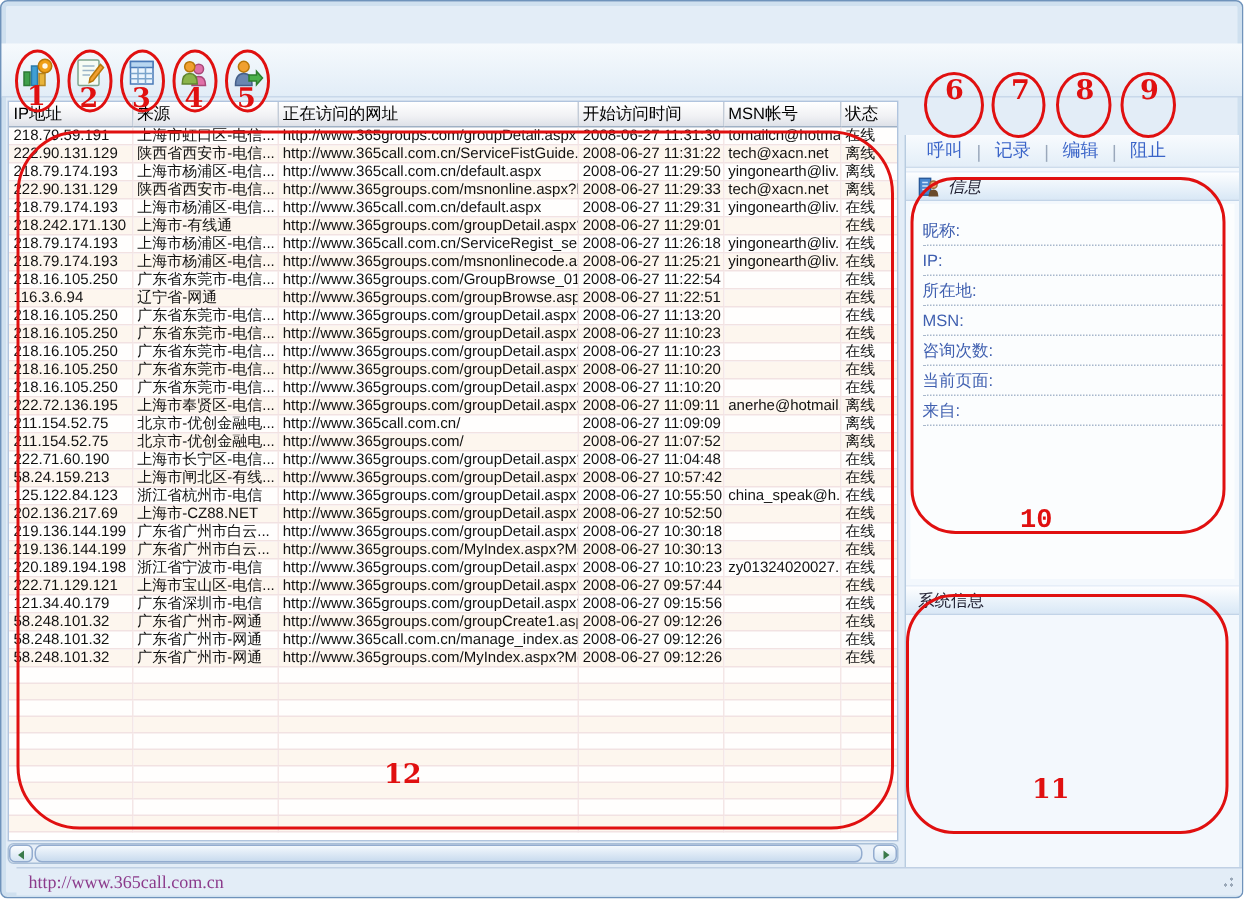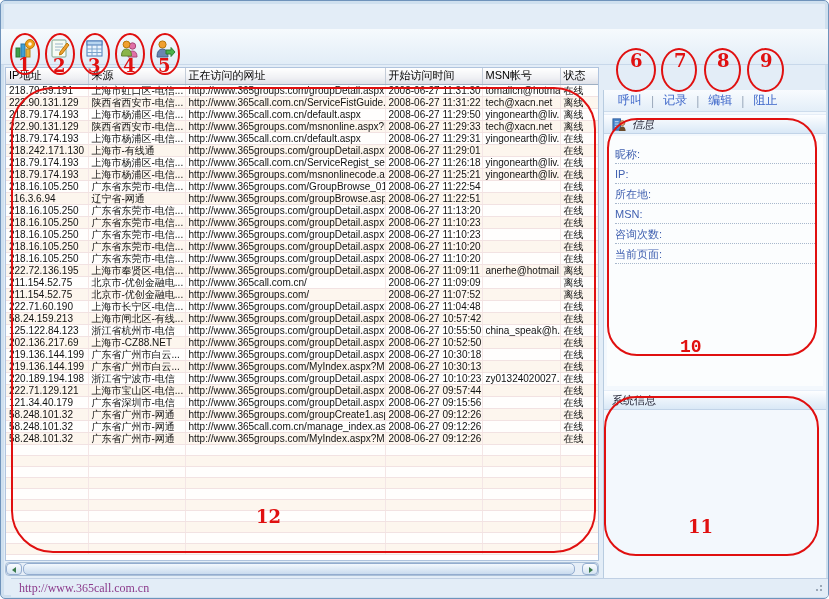--- a/index.html
+++ b/index.html
@@ -535,20 +535,21 @@
         </svg>
       <span>信息</span>
     </div>
     <div class="panel-box info-box">
         <div class="field"><span class="field-label">昵称:</span></div>
         <div class="field"><span class="field-label">IP:</span></div>
         <div class="field"><span class="field-label">所在地:</span></div>
         <div class="field"><span class="field-label">MSN:</span></div>
         <div class="field"><span class="field-label">咨询次数:</span></div>
         <div class="field"><span class="field-label">当前页面:</span></div>
+        <div class="field"><span class="field-label">来自:</span></div>
       </div>
 
     <div class="section-bar sys-bar">
       <span>系统信息</span>
     </div>
   </div>
 
   <div class="statusbar">
     <span class="status-url">http://www.365call.com.cn</span>
   </div>

